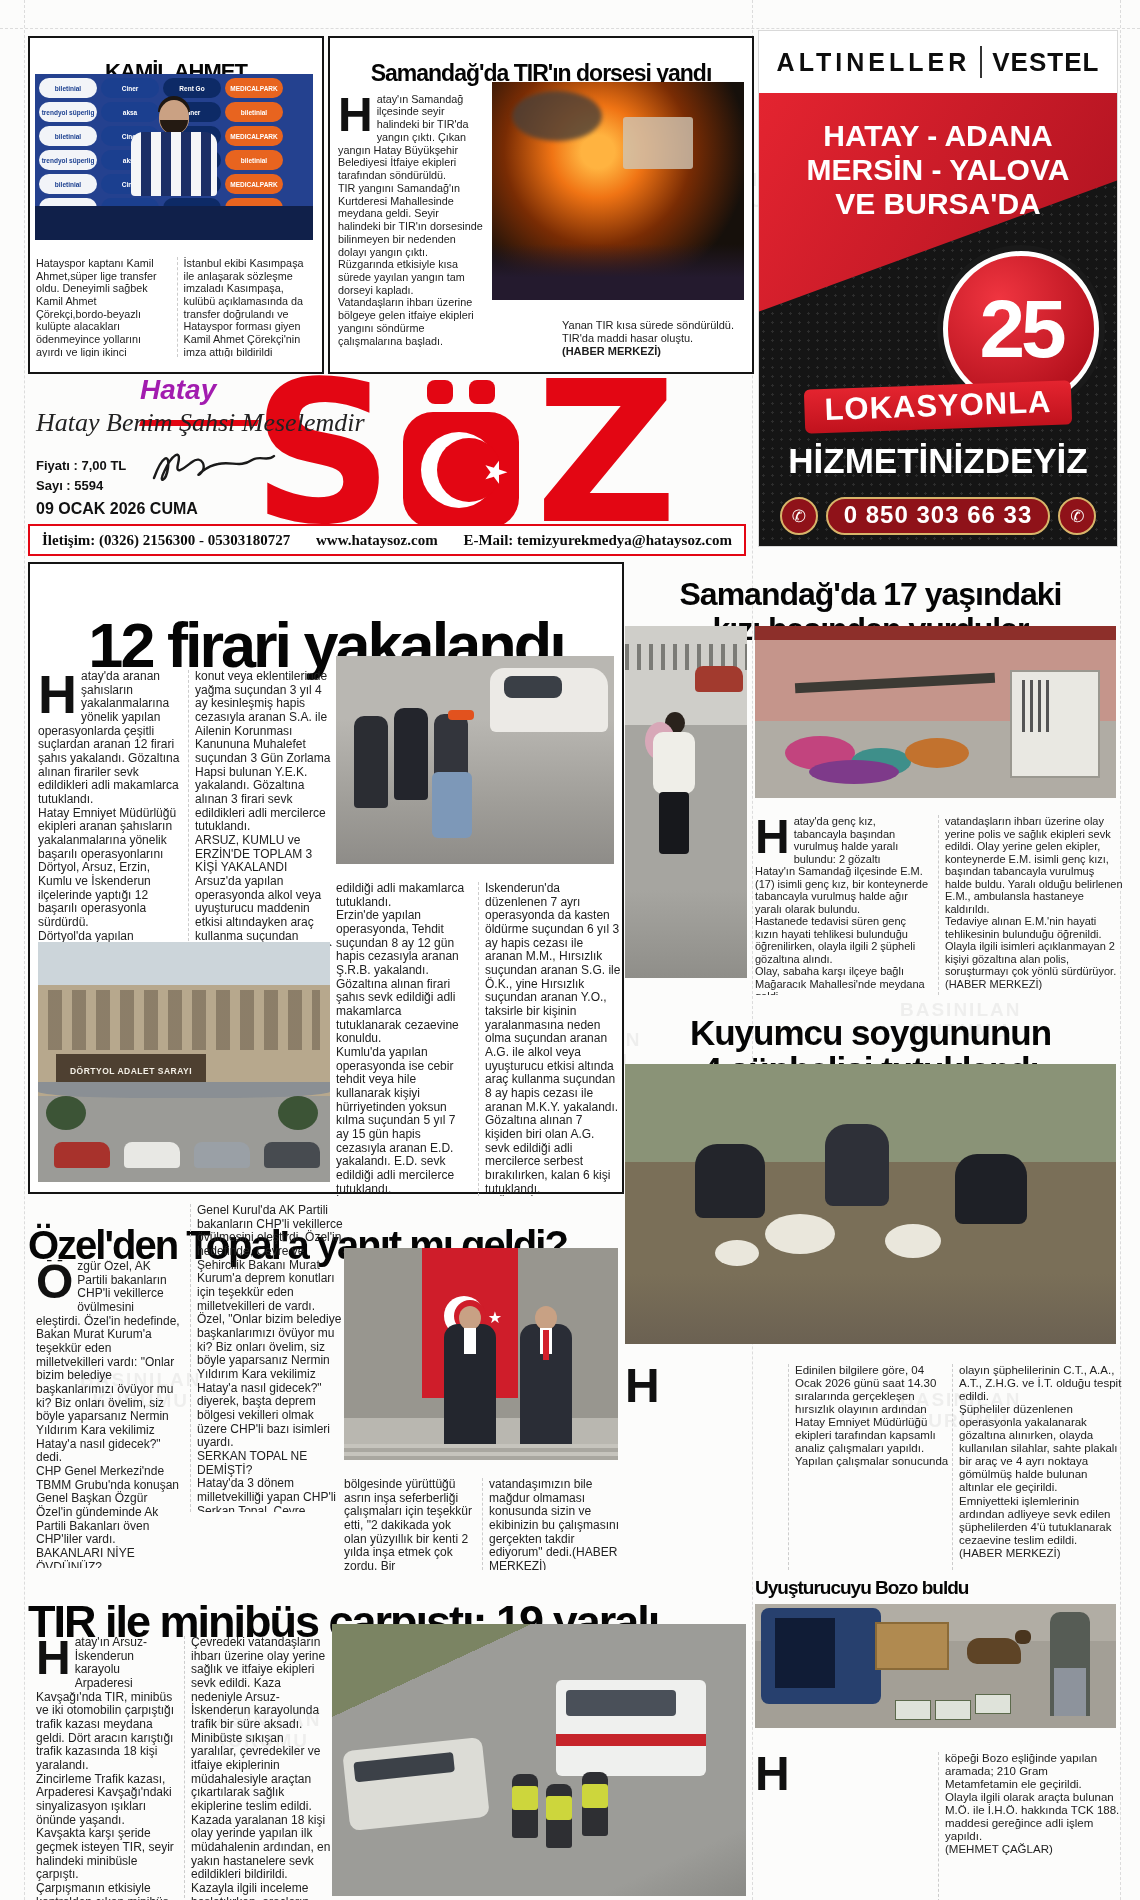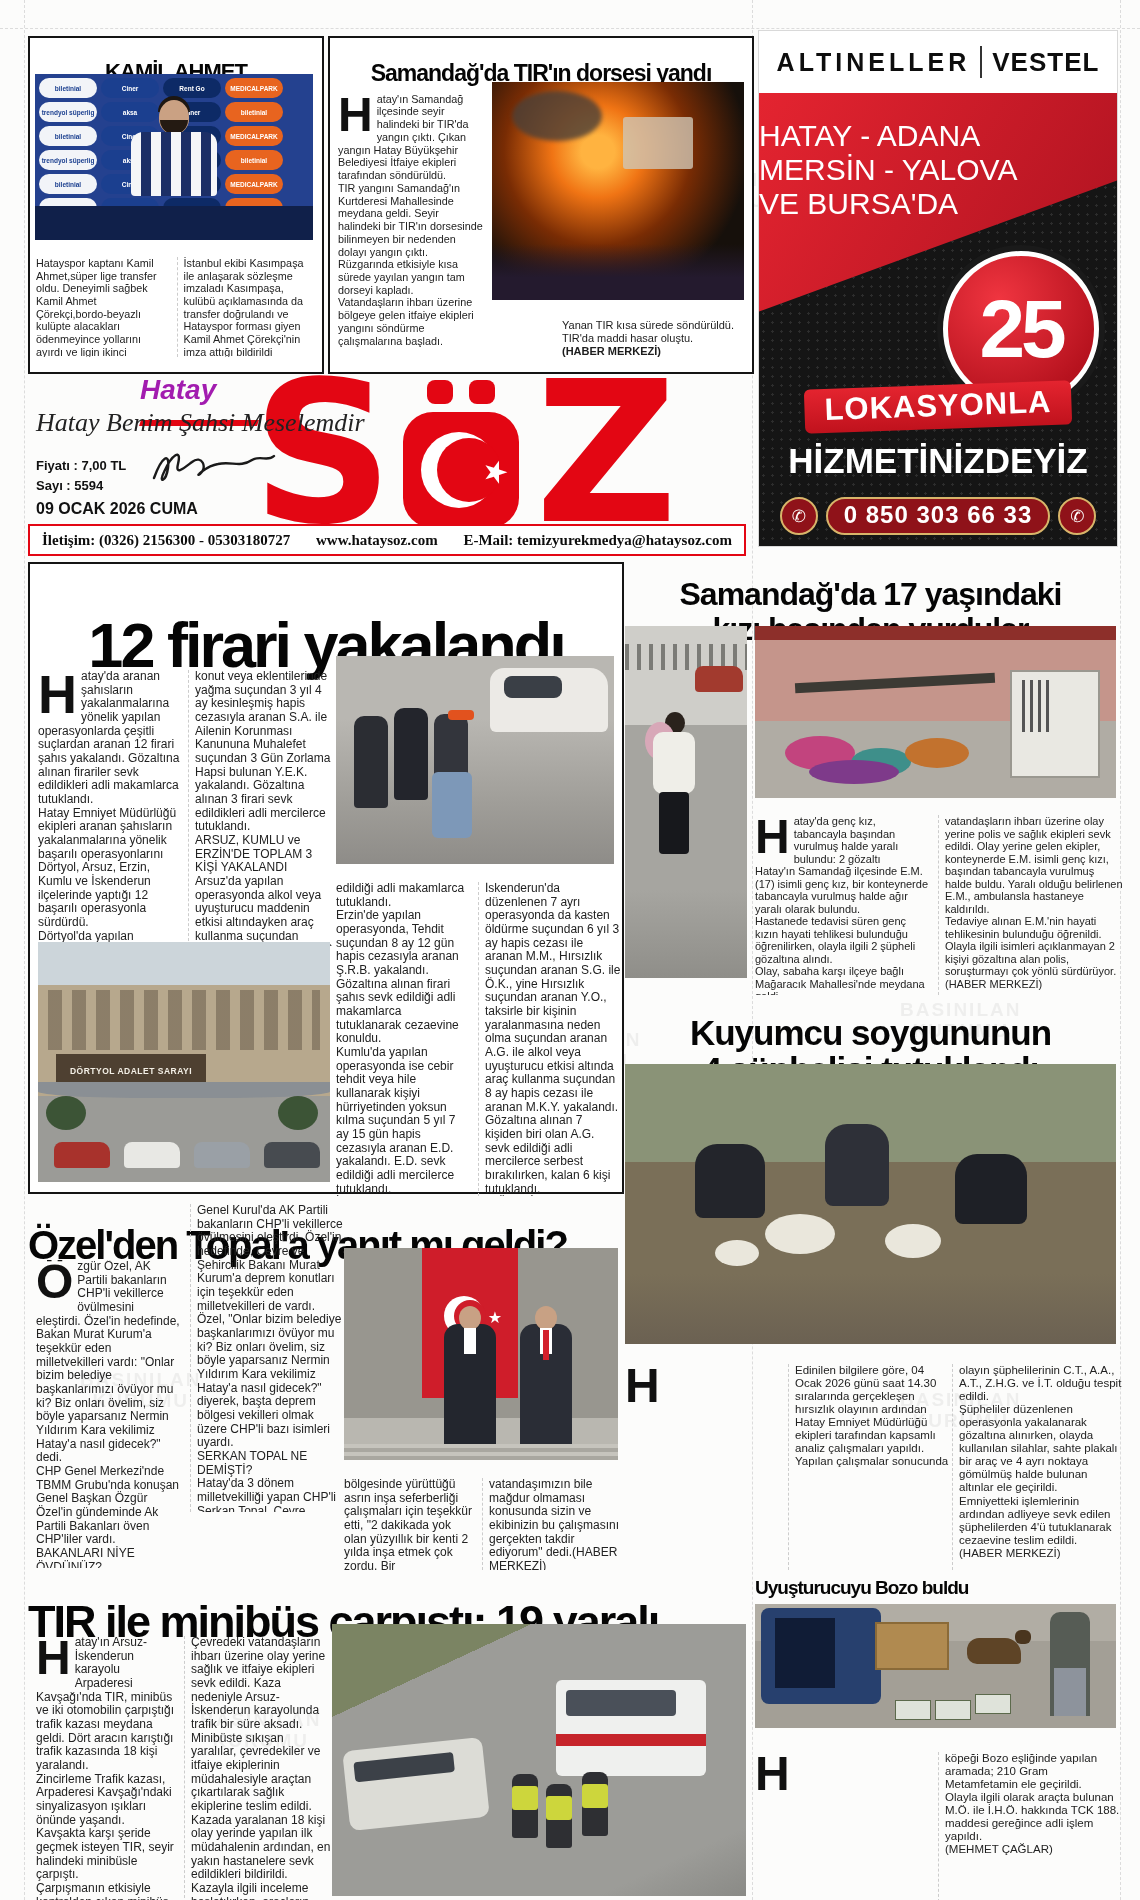--- a/index.html
+++ b/index.html
@@ -55,21 +55,21 @@
   #ad{left:758px;top:30px;width:358px;height:515px;border:1px solid #d9d9d9;background:#fff;}
   #ad .brandrow{height:62px;display:flex;align-items:center;justify-content:center;gap:10px;background:#fff;}
   #ad .brand-l{font-size:25px;font-weight:bold;letter-spacing:4px;color:#0d0d0d;}
   #ad .brand-div{width:2px;height:32px;background:#333;}
   #ad .brand-r{font-size:26px;font-weight:bold;letter-spacing:1px;color:#0d0d0d;}
   #ad .panel{position:absolute;left:0;right:0;top:62px;bottom:0;background:#151515;overflow:hidden;
         background-image:radial-gradient(#2d2d2d 1.1px,transparent 1.2px);background-size:9px 9px;}
   #ad .wedge{position:absolute;left:0;top:0;width:100%;height:230px;
         background:linear-gradient(120deg,#e42430,#ad1220);
         clip-path:polygon(0 0,100% 0,100% 38%,0 95%);}
-  #ad .cities{position:absolute;left:0;right:0;top:26px;color:#fff;font-weight:normal;
+  #ad .cities{position:absolute;left:0;right:0;top:26px;text-align:center;color:#fff;font-weight:bold;
         font-size:30px;line-height:1.13;letter-spacing:0px;}
   #ad .circle25{position:absolute;right:18px;top:158px;width:146px;height:146px;border-radius:50%;
         background:radial-gradient(circle at 35% 30%,#f03540,#b6121e 75%);border:5px solid #fff;
         display:flex;align-items:center;justify-content:center;box-shadow:0 0 0 6px #1a1a1a;}
   #ad .circle25 span{font-size:82px;font-weight:bold;color:#fff;letter-spacing:-4px;}
   #ad .lokas{position:absolute;left:50%;top:292px;transform:translateX(-50%) rotate(-2deg);
         background:linear-gradient(180deg,#e4242f,#c0121d);color:#fff;font-weight:bold;font-size:31px;
         padding:3px 20px 5px;border-radius:6px;letter-spacing:1px;}
   #ad .hizmet{position:absolute;left:0;right:0;top:348px;text-align:center;color:#fff;font-weight:bold;
         font-size:35px;letter-spacing:0px;}

